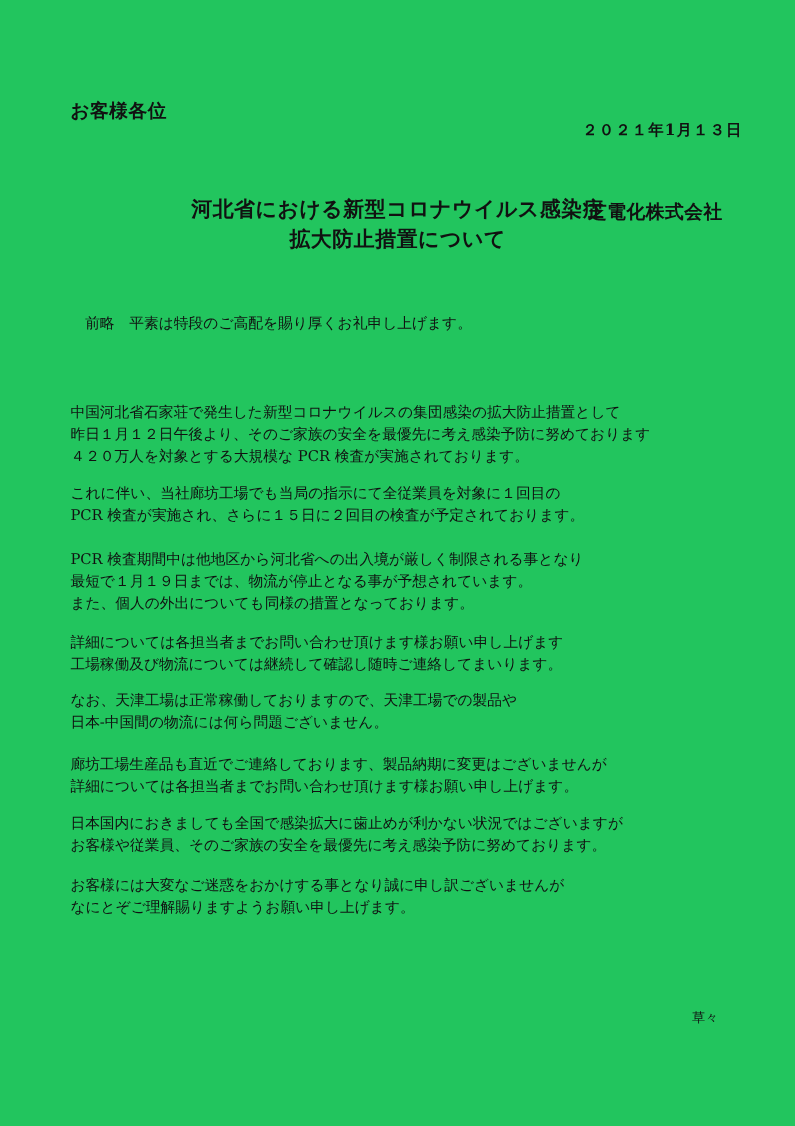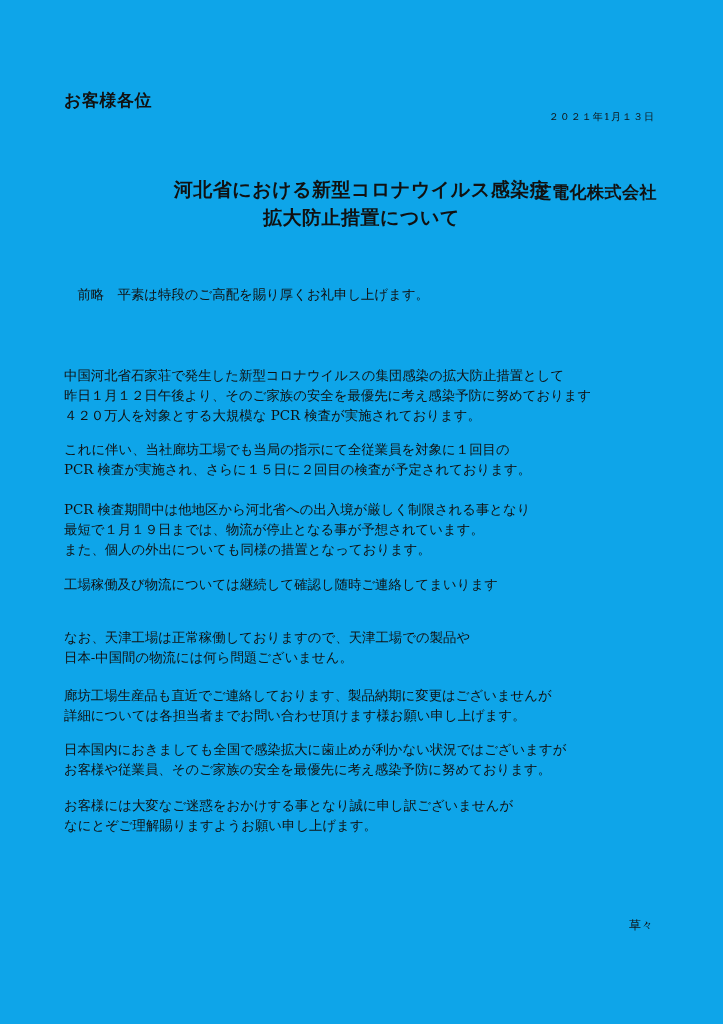--- a/index.html
+++ b/index.html
@@ -1,24 +1,24 @@
 <!DOCTYPE html>
 <html><head>
   <meta charset="utf-8">
   <style>
     html, body { margin: 0; padding: 0; background: #ffffff; }
     body {
       width: 723px; height: 1024px; position: relative; overflow: hidden;
       font-family: "DejaVu Serif", "Liberation Serif", serif;
       color: #111111;
     }
-    .page { position: absolute; inset: 0; background: #0ea5e9; }
+    .page { position: absolute; inset: 0; background: #22c55e; }
     .abs { position: absolute; white-space: nowrap; }
     .salutation { left: 64px; top: 89px; font-size: 17px; font-weight: bold; letter-spacing: 0.5px; }
-    .date { right: 68px; top: 110px; font-size: 10px; font-weight: normal; letter-spacing: 1px; }
+    .date { right: 48px; top: 110px; font-size: 14px; font-weight: bold; letter-spacing: 1px; }
     .company { right: 66px; top: 133px; font-size: 17px; font-weight: bold; letter-spacing: 0.5px; margin-top: 48px; }
     .title { left: 0; width: 723px; text-align: center; font-size: 19px; font-weight: bold; letter-spacing: 0.5px; }
     .title-1 { top: 177px; }
     .title-2 { top: 205px; }
     .body-text { left: 64px; font-size: 13.4px; line-height: 20px; }
     .para p { margin: 0; white-space: nowrap; }
     .closing { right: 70px; top: 917px; font-size: 12px; }
   </style>
 </head>
 <body>
@@ -46,21 +46,22 @@
     <p>PCR 検査が実施され、さらに１５日に２回目の検査が予定されております。</p>
   </div>
 
   <div class="abs body-text para" style="top:500px;">
     <p>PCR 検査期間中は他地区から河北省への出入境が厳しく制限される事となり</p>
     <p>最短で１月１９日までは、物流が停止となる事が予想されています。</p>
     <p>また、個人の外出についても同様の措置となっております。</p>
   </div>
 
   <div class="abs body-text para" style="top:575px;">
-    <p>工場稼働及び物流については継続して確認し随時ご連絡してまいります</p>
+    <p>詳細については各担当者までお問い合わせ頂けます様お願い申し上げます</p>
+    <p>工場稼働及び物流については継続して確認し随時ご連絡してまいります。</p>
   </div>
 
   <div class="abs body-text para" style="top:628px;">
     <p>なお、天津工場は正常稼働しておりますので、天津工場での製品や</p>
     <p>日本-中国間の物流には何ら問題ございません。</p>
   </div>
 
   <div class="abs body-text para" style="top:686px;">
     <p>廊坊工場生産品も直近でご連絡しております、製品納期に変更はございませんが</p>
     <p>詳細については各担当者までお問い合わせ頂けます様お願い申し上げます。</p>

